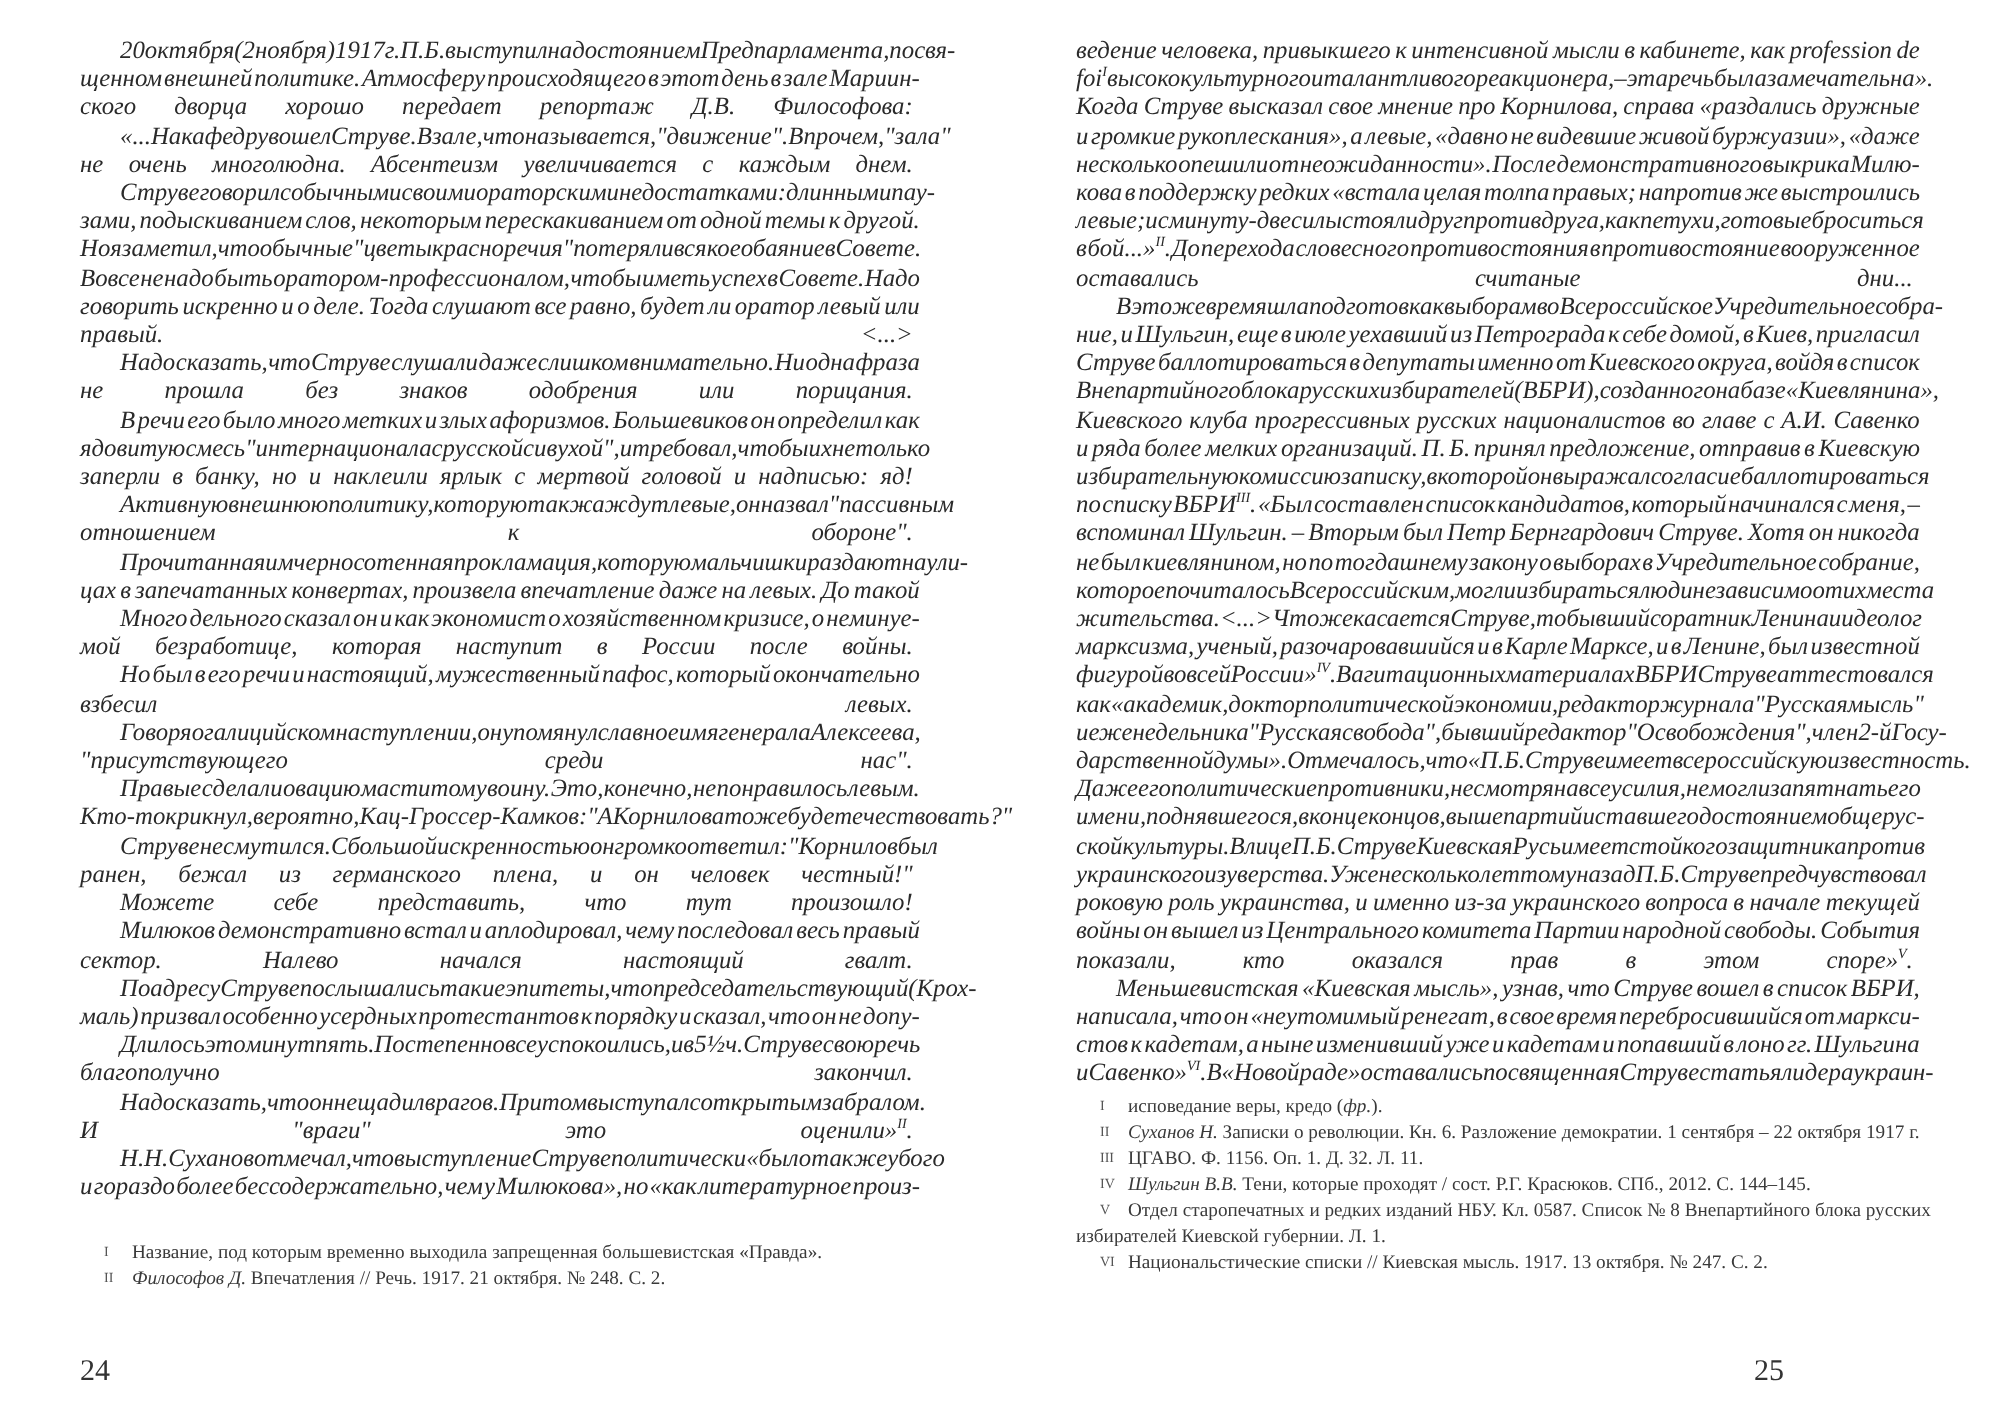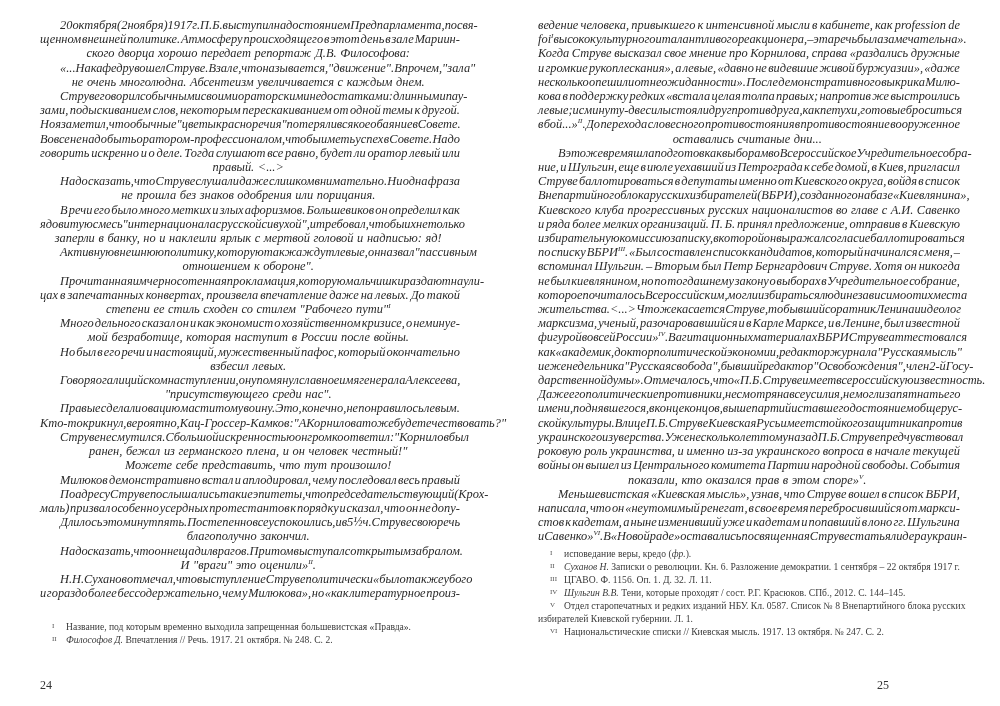--- a/index.html
+++ b/index.html
@@ -3,30 +3,30 @@
 <meta charset="utf-8">
 <style>
   html, body { margin:0; padding:0; background:#ffffff; }
   body { width:1000px; height:706px; overflow:hidden; position:relative;
          font-family:"DejaVu Serif","Liberation Serif",serif; color:#2a2a2a; }
   .page { position:absolute; top:18px; }
   .page-left { left:40px; width:420px; }
   .page-right { left:538px; width:422px; }
   .body-text { font-family:"Liberation Serif","DejaVu Serif",serif; font-size:12.4px; line-height:14.2px;font-style:italic; }
   .line { white-space:nowrap; display:flex; justify-content:space-between; }
-  .line.last { justify-content:center; }
+  .line.last { justify-content:space-between; }
   .line.indent { padding-left:20px; }
   .line span.w { display:inline-block; }
   .line.last span.w { margin-right:3.6px; }
   sup { font-size:7px; vertical-align:super; line-height:0; }
   .notes { position:absolute; font-family:"Liberation Serif","DejaVu Serif",serif; font-size:9.6px; line-height:13px; color:#3a3a3a; }
   .note { display:flex; }
   .note .num { width:26px; flex:none; font-size:7px; color:#555; padding-left:12px; box-sizing:border-box; }
   .note .txt { flex:1; }
-  .page-num { position:absolute; font-family:"Liberation Serif","DejaVu Serif",serif; font-size:12px; color:#333; }
+  .page-num { position:absolute; font-family:"Liberation Serif","DejaVu Serif",serif; font-size:15px; color:#333; }
   i { font-style:italic;text-align:center; }
 </style>
 </head>
 <body>
 
 <div class="page page-left">
   <div class="body-text" id="left-body">
       <div class="line indent">
         <span class="w">20</span>
         <span class="w">октября</span>
@@ -257,30 +257,20 @@
         <span class="w">запечатанных</span>
         <span class="w">конвертах,</span>
         <span class="w">произвела</span>
         <span class="w">впечатление</span>
         <span class="w">даже</span>
         <span class="w">на</span>
         <span class="w">левых.</span>
         <span class="w">До</span>
         <span class="w">такой</span>
       </div>
-      <div class="line last">
-        <span class="w">степени</span>
-        <span class="w">ее</span>
-        <span class="w">стиль</span>
-        <span class="w">сходен</span>
-        <span class="w">со</span>
-        <span class="w">стилем</span>
-        <span class="w">"Рабочего</span>
-        <span class="w">пути"<sup>I</sup></span>
-      </div>
       <div class="line indent">
         <span class="w">Много</span>
         <span class="w">дельного</span>
         <span class="w">сказал</span>
         <span class="w">он</span>
         <span class="w">и</span>
         <span class="w">как</span>
         <span class="w">экономист</span>
         <span class="w">о</span>
         <span class="w">хозяйственном</span>
@@ -390,20 +380,27 @@
       <div class="line indent">
         <span class="w">Милюков</span>
         <span class="w">демонстративно</span>
         <span class="w">встал</span>
         <span class="w">и</span>
         <span class="w">аплодировал,</span>
         <span class="w">чему</span>
         <span class="w">последовал</span>
         <span class="w">весь</span>
         <span class="w">правый</span>
+      </div>
+      <div class="line last">
+        <span class="w">сектор.</span>
+        <span class="w">Налево</span>
+        <span class="w">начался</span>
+        <span class="w">настоящий</span>
+        <span class="w">гвалт.</span>
       </div>
       <div class="line indent">
         <span class="w">По</span>
         <span class="w">адресу</span>
         <span class="w">Струве</span>
         <span class="w">послышались</span>
         <span class="w">такие</span>
         <span class="w">эпитеты,</span>
         <span class="w">что</span>
         <span class="w">председательствующий</span>

